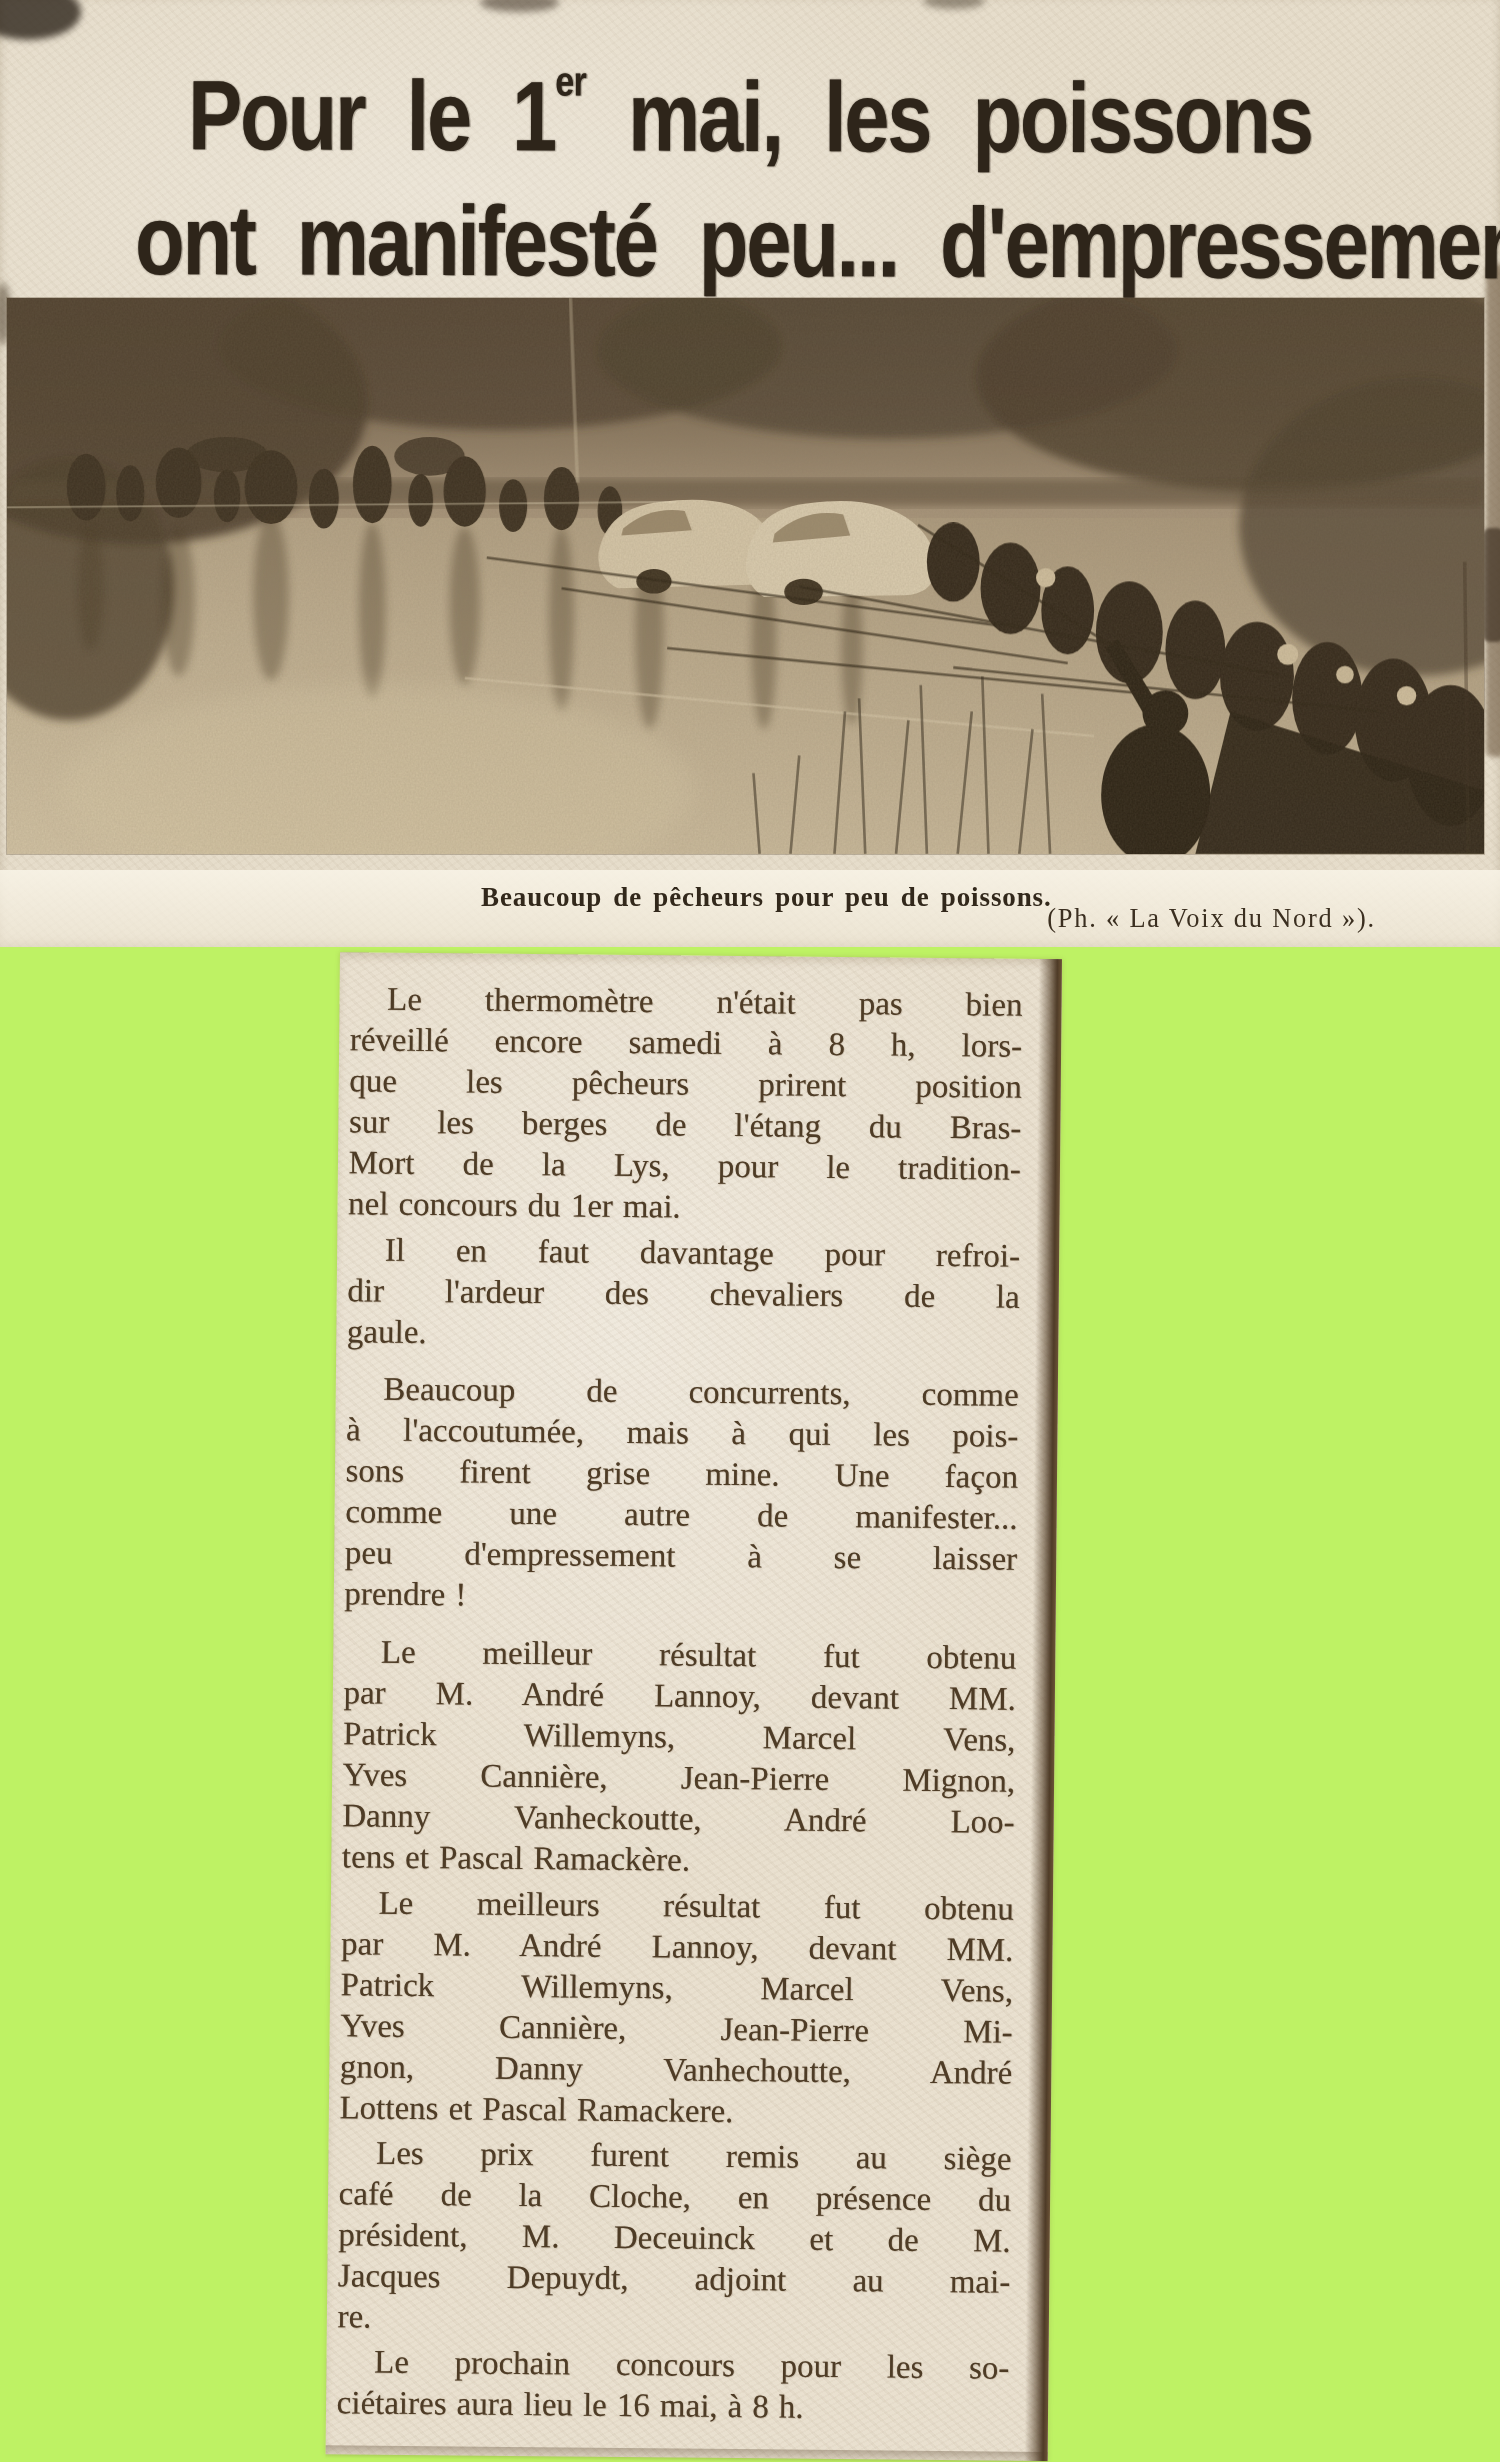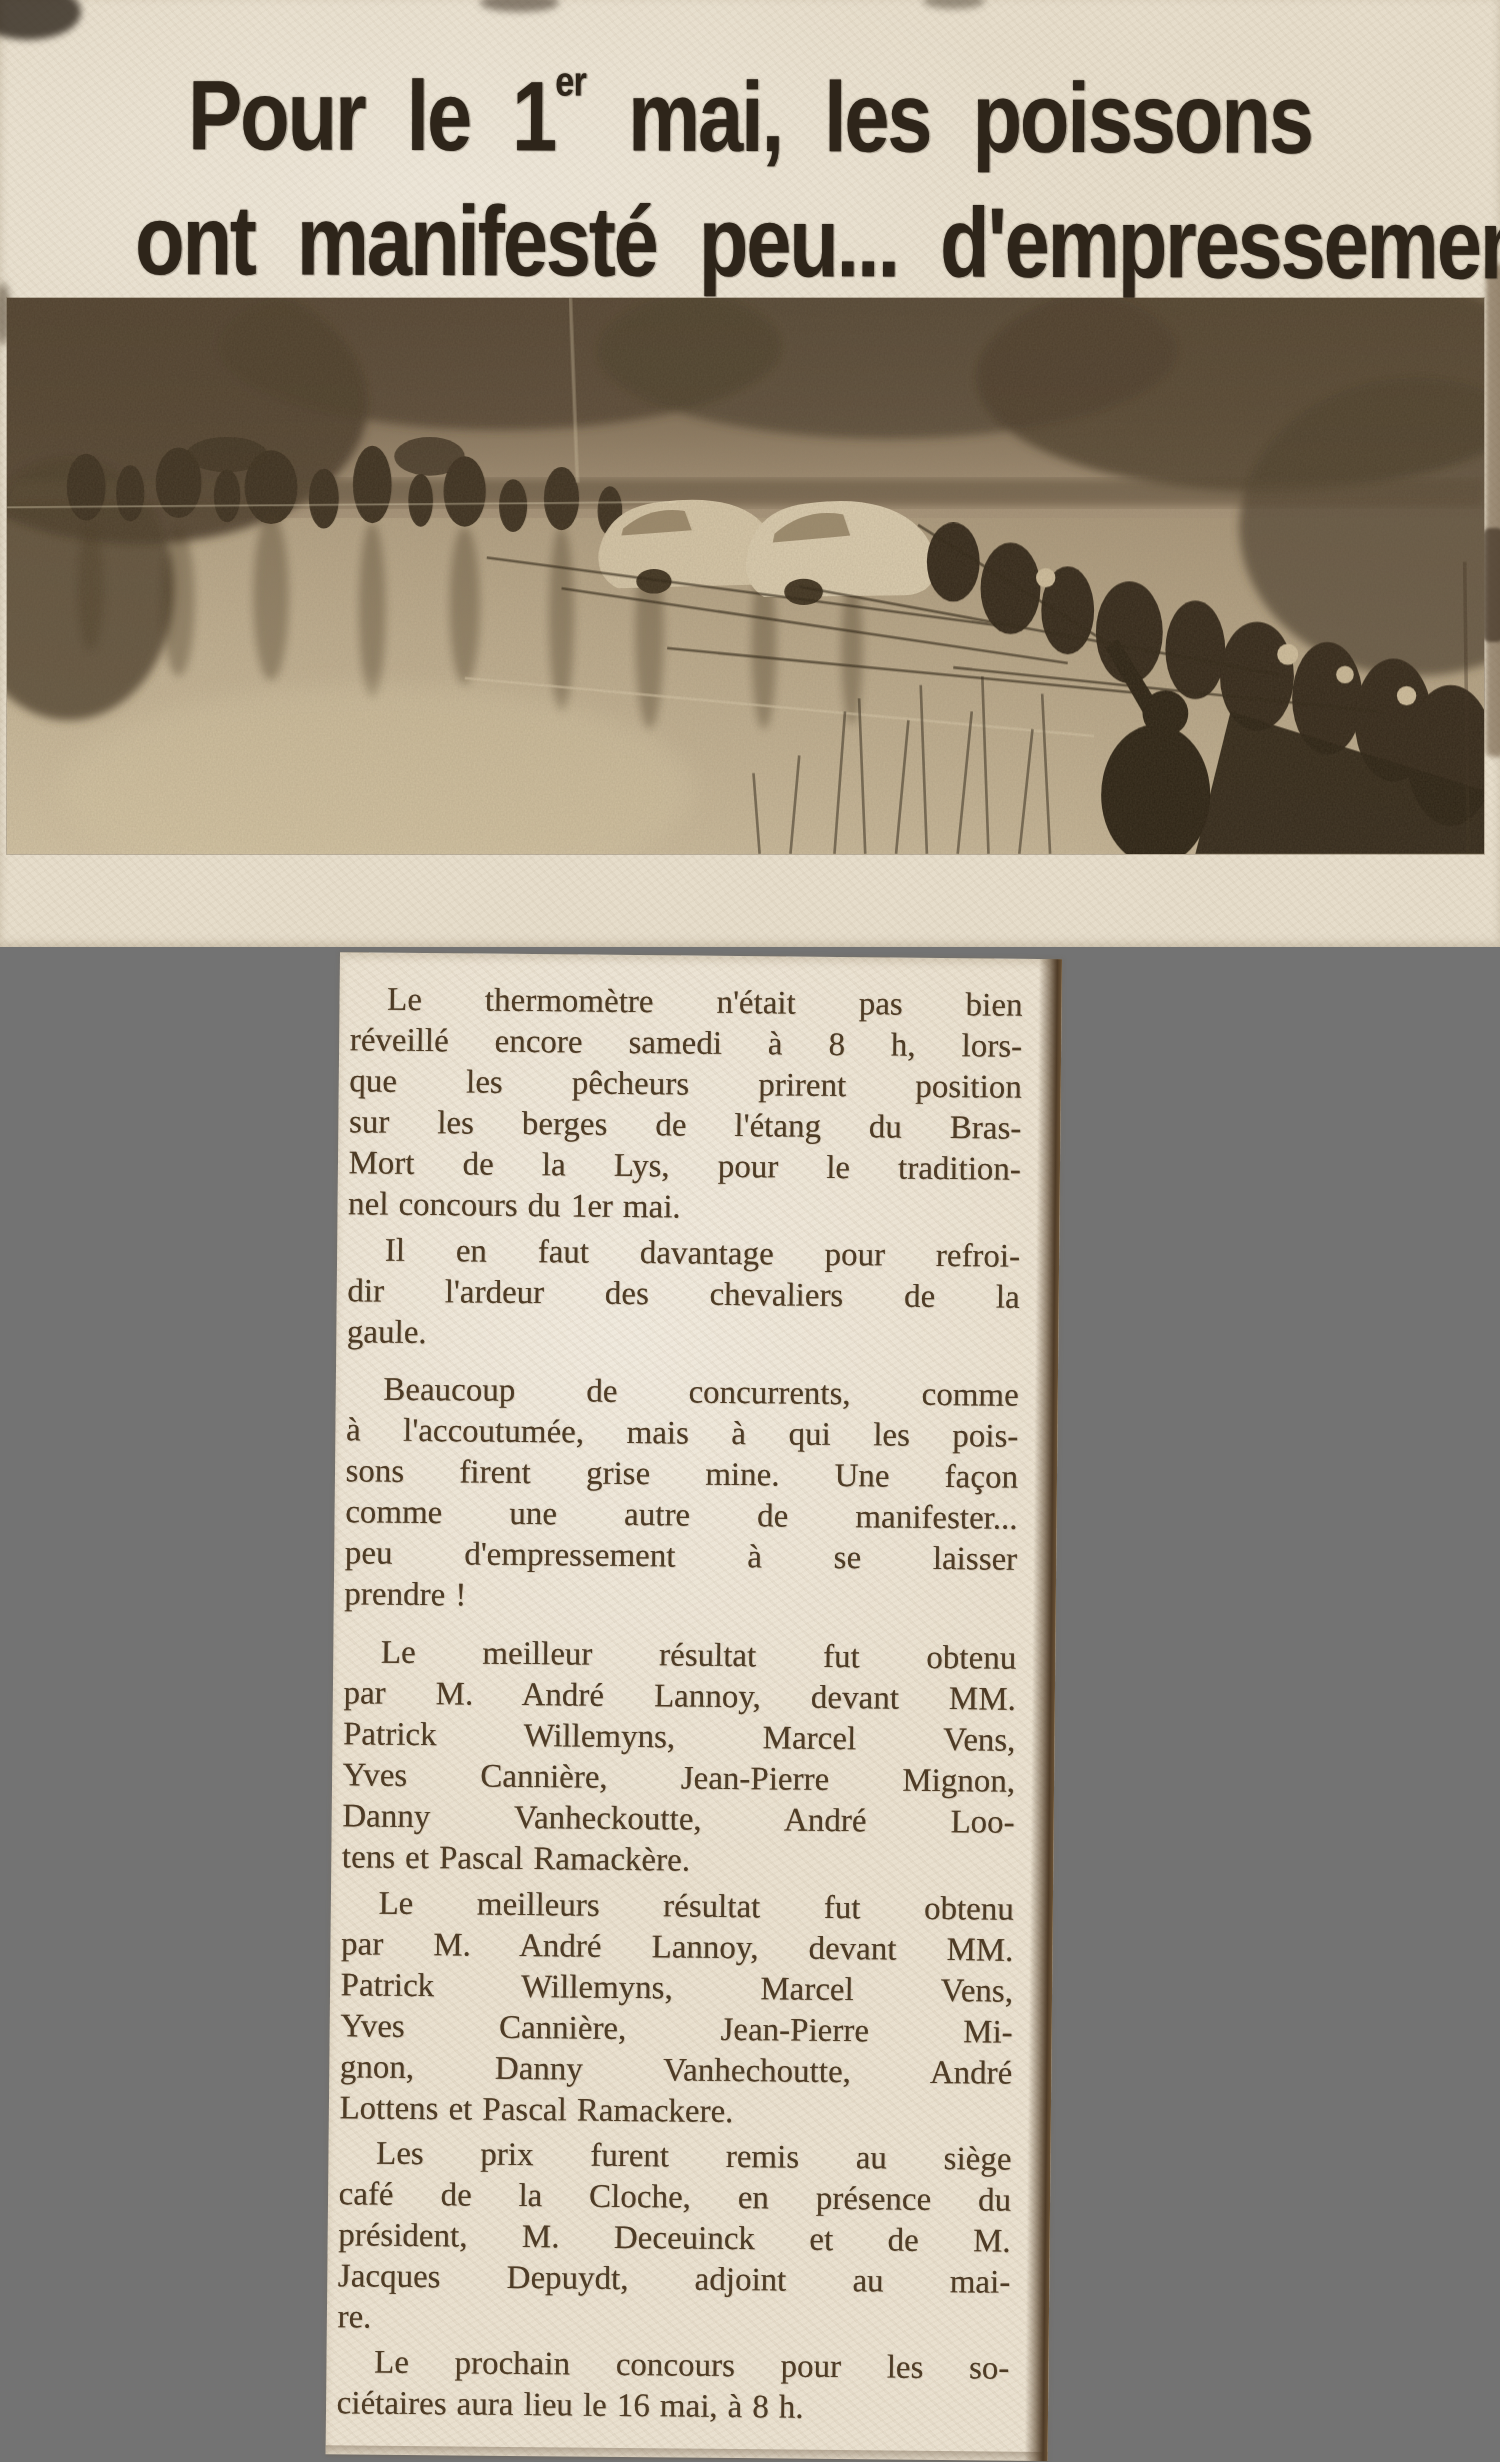--- a/index.html
+++ b/index.html
@@ -1,16 +1,16 @@
 <!DOCTYPE html>
 <html style="font-size:14px"><head>
 <meta charset="utf-8">
 <style>
   html,body{margin:0;padding:0;background:#ffffff;}
-  .page{position:relative;width:1500px;height:2462px;background:#737373;overflow:hidden;
+  .page{position:relative;width:1500px;height:2462px;background:#bef264;overflow:hidden;
         font-family:"Liberation Serif", serif;}
 
   
   .top-paper{position:absolute;left:0;top:0;width:1500px;height:947px;
     background:
       radial-gradient(ellipse 1056px 440px at 30% 20%, rgba(255,255,255,.25), rgba(255,255,255,0) 60%),
       repeating-linear-gradient(47deg, rgba(122,100,70,.045) 0 2.6px, rgba(0,0,0,0) 2.6px 7px),
       repeating-linear-gradient(-33deg, rgba(140,120,90,.04) 0 1.8px, rgba(0,0,0,0) 1.8px 6.2px),
       #e6ddcb;
     box-shadow: inset 0 -3.5px 8px rgba(110,90,60,.25);}
@@ -214,20 +214,24 @@
           <line x1="0" y1="238" x2="760" y2="232" stroke="#eadfc2" stroke-width="2" opacity=".45"></line>
           <line x1="640" y1="0" x2="648" y2="210" stroke="#d9cbad" stroke-width="4" opacity=".35"></line>
           <line x1="1656" y1="300" x2="1660" y2="630" stroke="#3c2f1f" stroke-width="4" opacity=".4"></line>
           <ellipse cx="420" cy="560" rx="360" ry="120" fill="#d9caa9" opacity=".4" filter="url(#soft2)"></ellipse>
         </g>
 
         <rect width="1678" height="632" filter="url(#grain)" opacity=".5"></rect>
       </svg>
     </div>
 
+    <div class="caption-row">
+      <span class="caption-text">Beaucoup de pêcheurs pour peu de poissons.</span>
+      <span class="caption-credit">(Ph. « La Voix du Nord »).</span>
+    </div>
   </div>
 
   <div class="clip">
     <div class="article">
         <div class="para">
           <div class="line">Le thermomètre n'était pas bien</div>
           <div class="line">réveillé encore samedi à 8 h, lors-</div>
           <div class="line">que les pêcheurs prirent position</div>
           <div class="line">sur les berges de l'étang du Bras-</div>
           <div class="line">Mort de la Lys, pour le tradition-</div>

